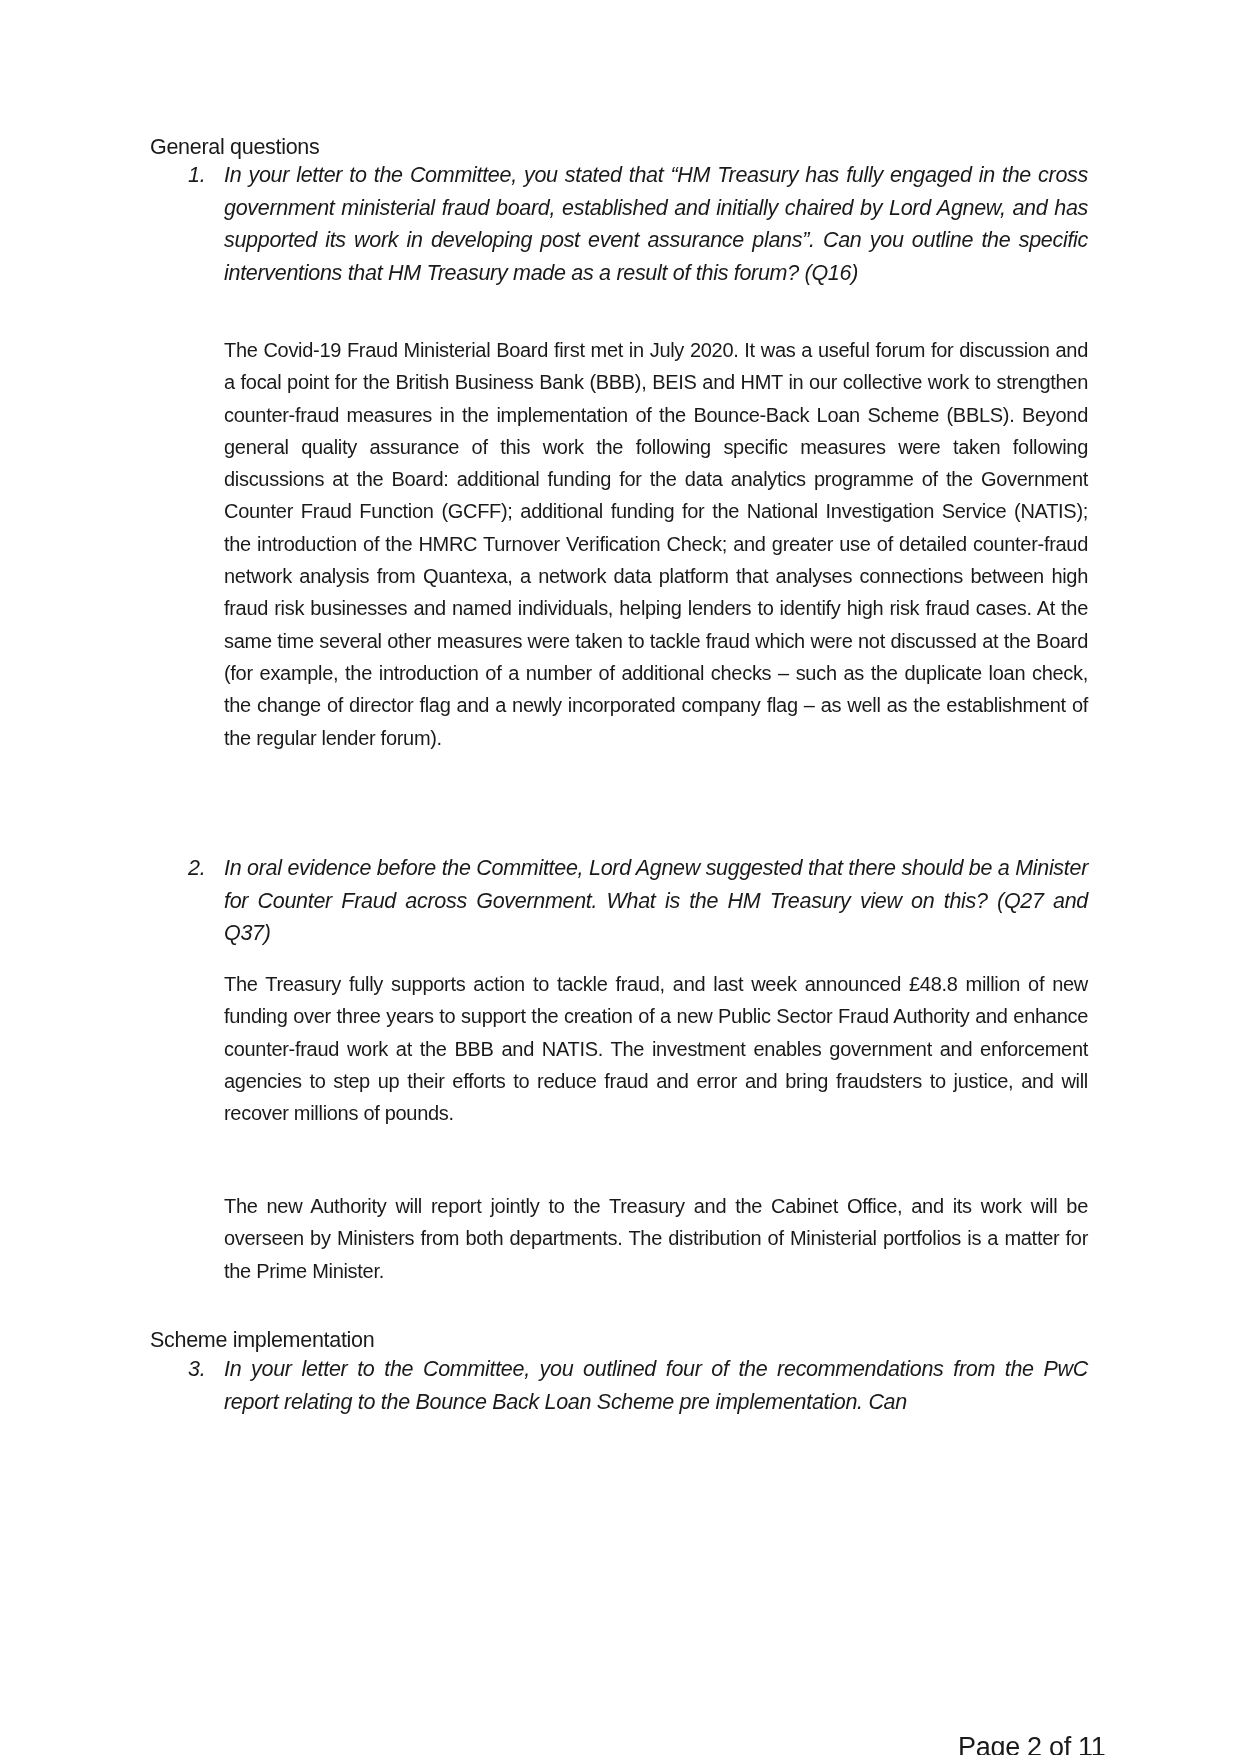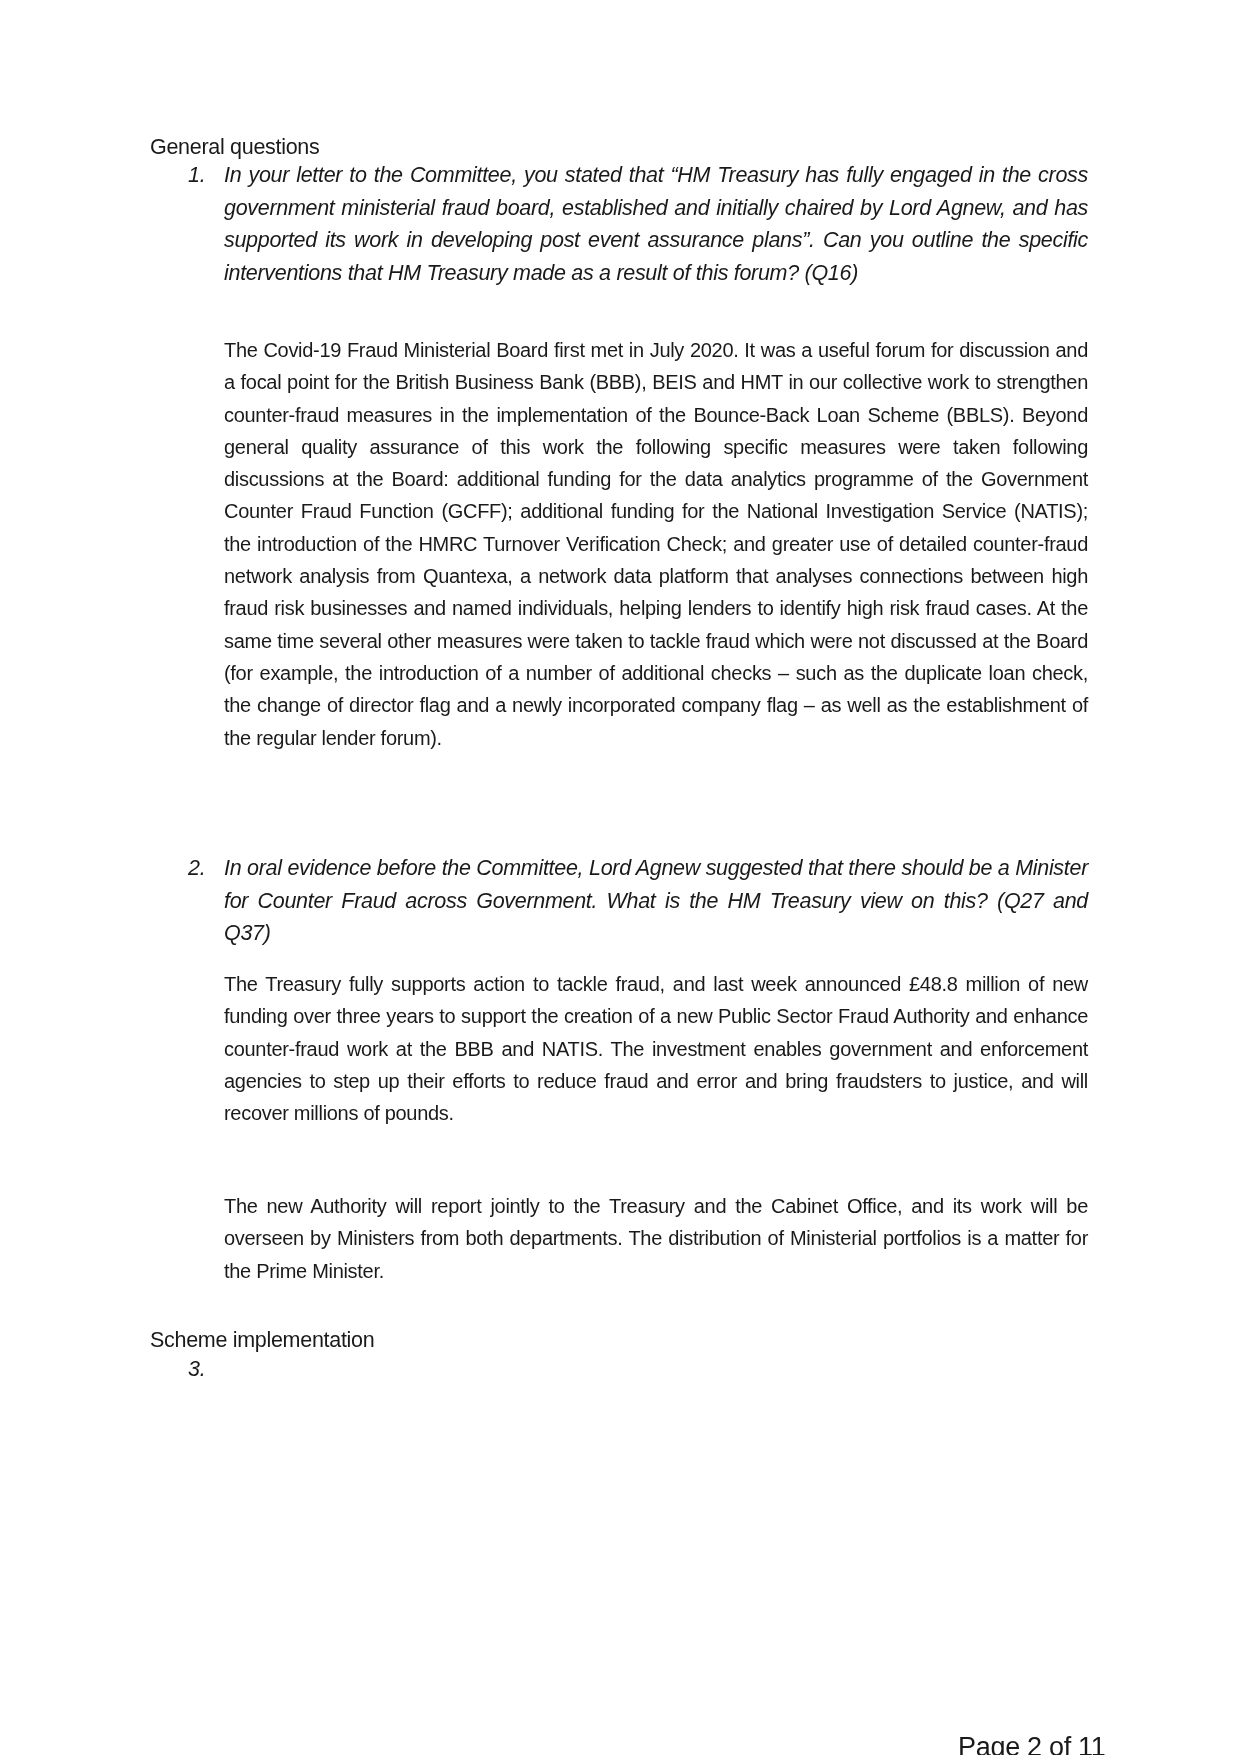--- a/index.html
+++ b/index.html
@@ -34,16 +34,17 @@
   </div>
 
   <div class="ans" style="top:968px;">The Treasury fully supports action to tackle fraud, and last week announced £48.8 million of new funding over three years to support the creation of a new Public Sector Fraud Authority and enhance counter-fraud work at the BBB and NATIS. The investment enables government and enforcement agencies to step up their efforts to reduce fraud and error and bring fraudsters to justice, and will recover millions of pounds.</div>
 
   <div class="ans" style="top:1170px;margin-top:20px;">The new Authority will report jointly to the Treasury and the Cabinet Office, and its work will be overseen by Ministers from both departments. The distribution of Ministerial portfolios is a matter for the Prime Minister.</div>
 
   <div class="heading" style="top:1328px;">Scheme implementation</div>
 
   <div class="q" style="top:1353px;">
     <span class="qnum">3.</span>
+    <span>In your letter to the Committee, you outlined four of the recommendations from the PwC report relating to the Bounce Back Loan Scheme pre implementation. Can</span>
   </div>
 
   <div class="footer">Page 2 of 11</div>
 </div>
 
 </body></html>

